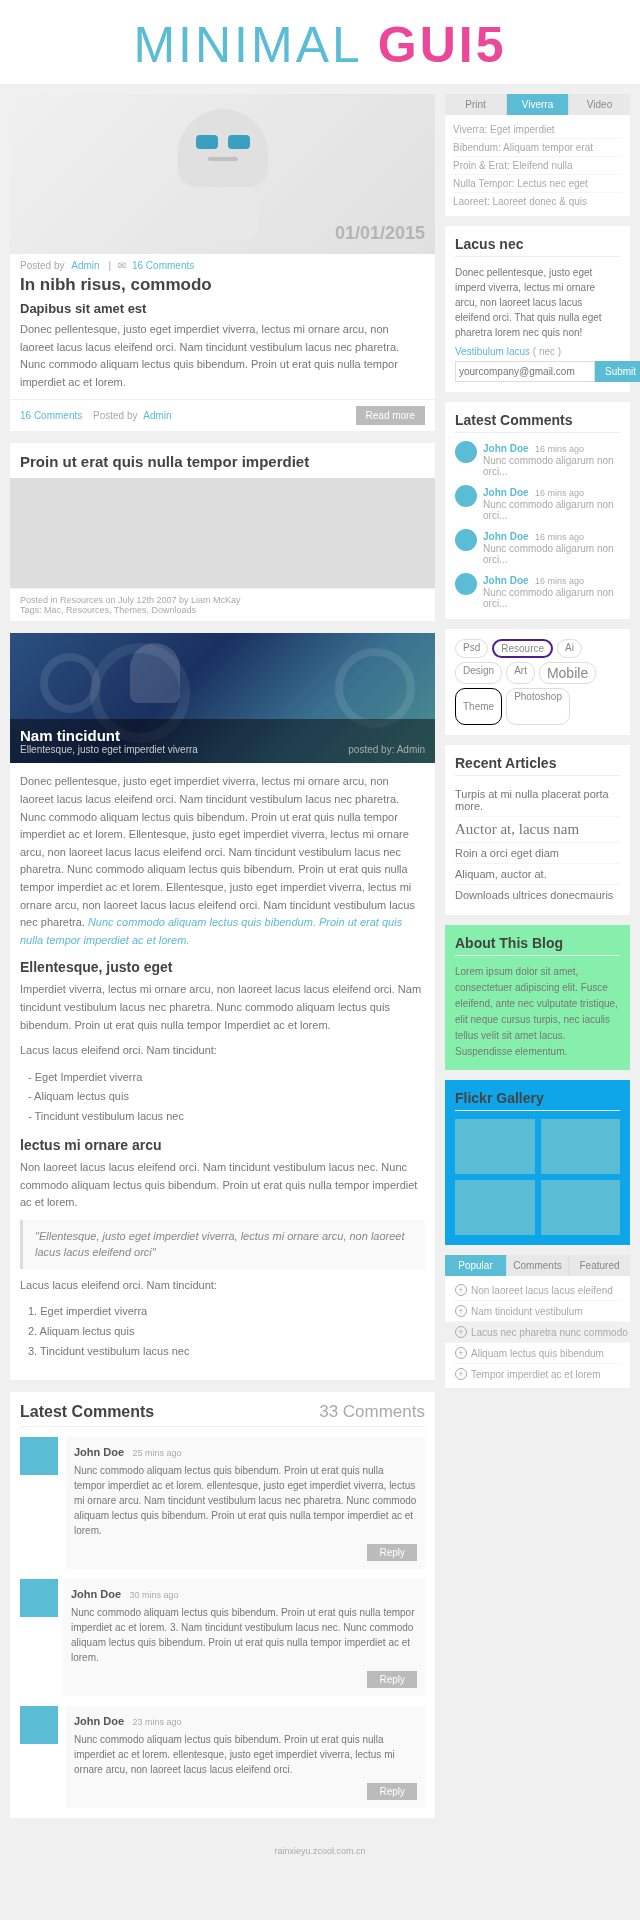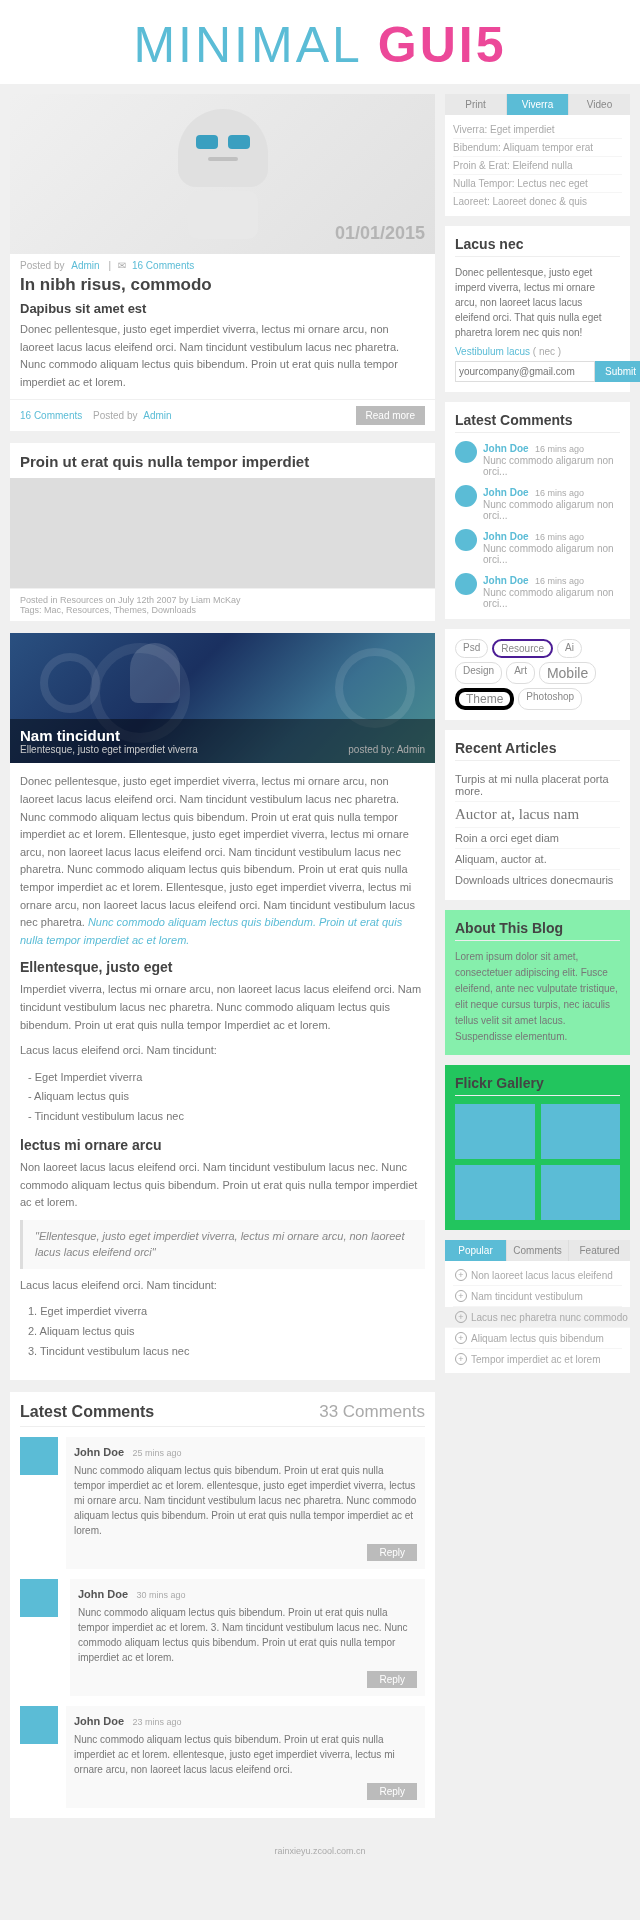--- a/index.html
+++ b/index.html
@@ -153,21 +153,21 @@
             <span style="font-size:11px; font-weight:bold; color:#555;">John Doe</span>
             <span style="font-size:9px; color:#aaa; margin-left:5px;">25 mins ago</span>
           </div>
           <p style="font-size:10px; color:#777; line-height:1.5; margin-top:4px;">Nunc commodo aliquam lectus quis bibendum. Proin ut erat quis nulla tempor imperdiet ac et lorem. ellentesque, justo eget imperdiet viverra, lectus mi ornare arcu. Nam tincidunt vestibulum lacus nec pharetra. Nunc commodo aliquam lectus quis bibendum. Proin ut erat quis nulla tempor imperdiet ac et lorem.</p>
           <div style="text-align:right; margin-top:6px;">
             <button style="background:#bbb; color:#fff; border:none; padding:3px 12px; font-size:10px; cursor:pointer;">Reply</button>
           </div>
         </div>
       </div>
 
-      <div style="display:flex; margin-top:10px; gap:12px;">
+      <div style="display:flex; margin-top:10px; gap:5px;">
         <div style="width:38px; height:38px; background:#5bbcd6; flex-shrink:0;"></div>
         <div style="flex:1; background:#f9f9f9; padding:8px;">
           <div>
             <span style="font-size:11px; font-weight:bold; color:#555;">John Doe</span>
             <span style="font-size:9px; color:#aaa; margin-left:5px;">30 mins ago</span>
           </div>
           <p style="font-size:10px; color:#777; line-height:1.5; margin-top:4px;">Nunc commodo aliquam lectus quis bibendum. Proin ut erat quis nulla tempor imperdiet ac et lorem. 3. Nam tincidunt vestibulum lacus nec. Nunc commodo aliquam lectus quis bibendum. Proin ut erat quis nulla tempor imperdiet ac et lorem.</p>
           <div style="text-align:right; margin-top:6px;">
             <button style="background:#bbb; color:#fff; border:none; padding:3px 12px; font-size:10px; cursor:pointer;">Reply</button>
           </div>
@@ -262,40 +262,40 @@
     </div>
 
     <div style="background:#fff; margin-bottom:10px; padding:10px;">
       <div style="display:flex; flex-wrap:wrap; gap:4px;">
         <span style="border:1px solid #ddd; padding:2px 7px; font-size:10px; color:#888; border-radius:10px; cursor:pointer;">Psd</span>
         <span style="border:2px solid #4c1d95; padding:2px 7px; font-size:10px; color:#888; border-radius:10px; cursor:pointer;">Resource</span>
         <span style="border:1px solid #ddd; padding:2px 7px; font-size:10px; color:#888; border-radius:10px; cursor:pointer;">Ai</span>
         <span style="border:1px solid #ddd; padding:2px 7px; font-size:10px; color:#888; border-radius:10px; cursor:pointer;">Design</span>
         <span style="border:1px solid #ddd; padding:2px 7px; font-size:10px; color:#888; border-radius:10px; cursor:pointer;">Art</span>
         <span style="border:1px solid #ddd; padding:2px 7px; font-size:14px; color:#888; border-radius:10px; cursor:pointer;">Mobile</span>
-        <span style="border:4px solid #000000; padding:0 7px; font-size:12px; color:#888; border-radius:10px; cursor:pointer;">Theme</span>
+        <span style="border:1px solid #000000; padding:12px 7px; font-size:10px; color:#888; border-radius:10px; cursor:pointer;">Theme</span>
         <span style="border:1px solid #ddd; padding:2px 7px; font-size:10px; color:#888; border-radius:10px; cursor:pointer;">Photoshop</span>
       </div>
     </div>
 
     <div style="background:#fff; margin-bottom:10px; padding:10px;">
       <h3 style="font-size:14px; color:#444; font-weight:700; margin-bottom:8px; border-bottom:1px solid #eee; padding-bottom:4px;">Recent Articles</h3>
       <div style="font-size:11px; color:#777; padding:4px 0; border-bottom:1px solid #f5f5f5; cursor:pointer;">Turpis at mi nulla placerat porta more.</div>
       <div style="font-size:15px; color:#777; padding:4px 0; border-bottom:1px solid #f5f5f5; cursor:pointer;font-family:Liberation Serif, serif;">Auctor at, lacus nam</div>
       <div style="font-size:11px; color:#777; padding:4px 0; border-bottom:1px solid #f5f5f5; cursor:pointer;">Roin a orci eget diam</div>
       <div style="font-size:11px; color:#777; padding:4px 0; border-bottom:1px solid #f5f5f5; cursor:pointer;">Aliquam, auctor at.</div>
       <div style="font-size:11px; color:#777; padding:4px 0; cursor:pointer;">Downloads ultrices donecmauris</div>
     </div>
 
     <div style="background:#86efac; margin-bottom:10px; padding:10px;">
       <h3 style="font-size:14px; color:#444; font-weight:700; margin-bottom:8px; border-bottom:1px solid #eee; padding-bottom:4px;">About This Blog</h3>
       <p style="font-size:10px; color:#777; line-height:1.6;">Lorem ipsum dolor sit amet, consectetuer adipiscing elit. Fusce eleifend, ante nec vulputate tristique, elit neque cursus turpis, nec iaculis tellus velit sit amet lacus. Suspendisse elementum.</p>
     </div>
 
-    <div style="background:#22c55e; margin-bottom:10px; padding:10px;">
+    <div style="background:#0ea5e9; margin-bottom:10px; padding:10px;">
       <h3 style="font-size:14px; color:#444; font-weight:700; margin-bottom:8px; border-bottom:1px solid #eee; padding-bottom:4px;">Flickr Gallery</h3>
       <div style="display:grid; grid-template-columns:1fr 1fr; gap:6px;">
         <div style="height:55px; background:#5bbcd6; cursor:pointer;"></div>
         <div style="height:55px; background:#5bbcd6; cursor:pointer;"></div>
         <div style="height:55px; background:#5bbcd6; cursor:pointer;"></div>
         <div style="height:55px; background:#5bbcd6; cursor:pointer;"></div>
       </div>
     </div>
 
     <div style="background:#fff; margin-bottom:10px;">

